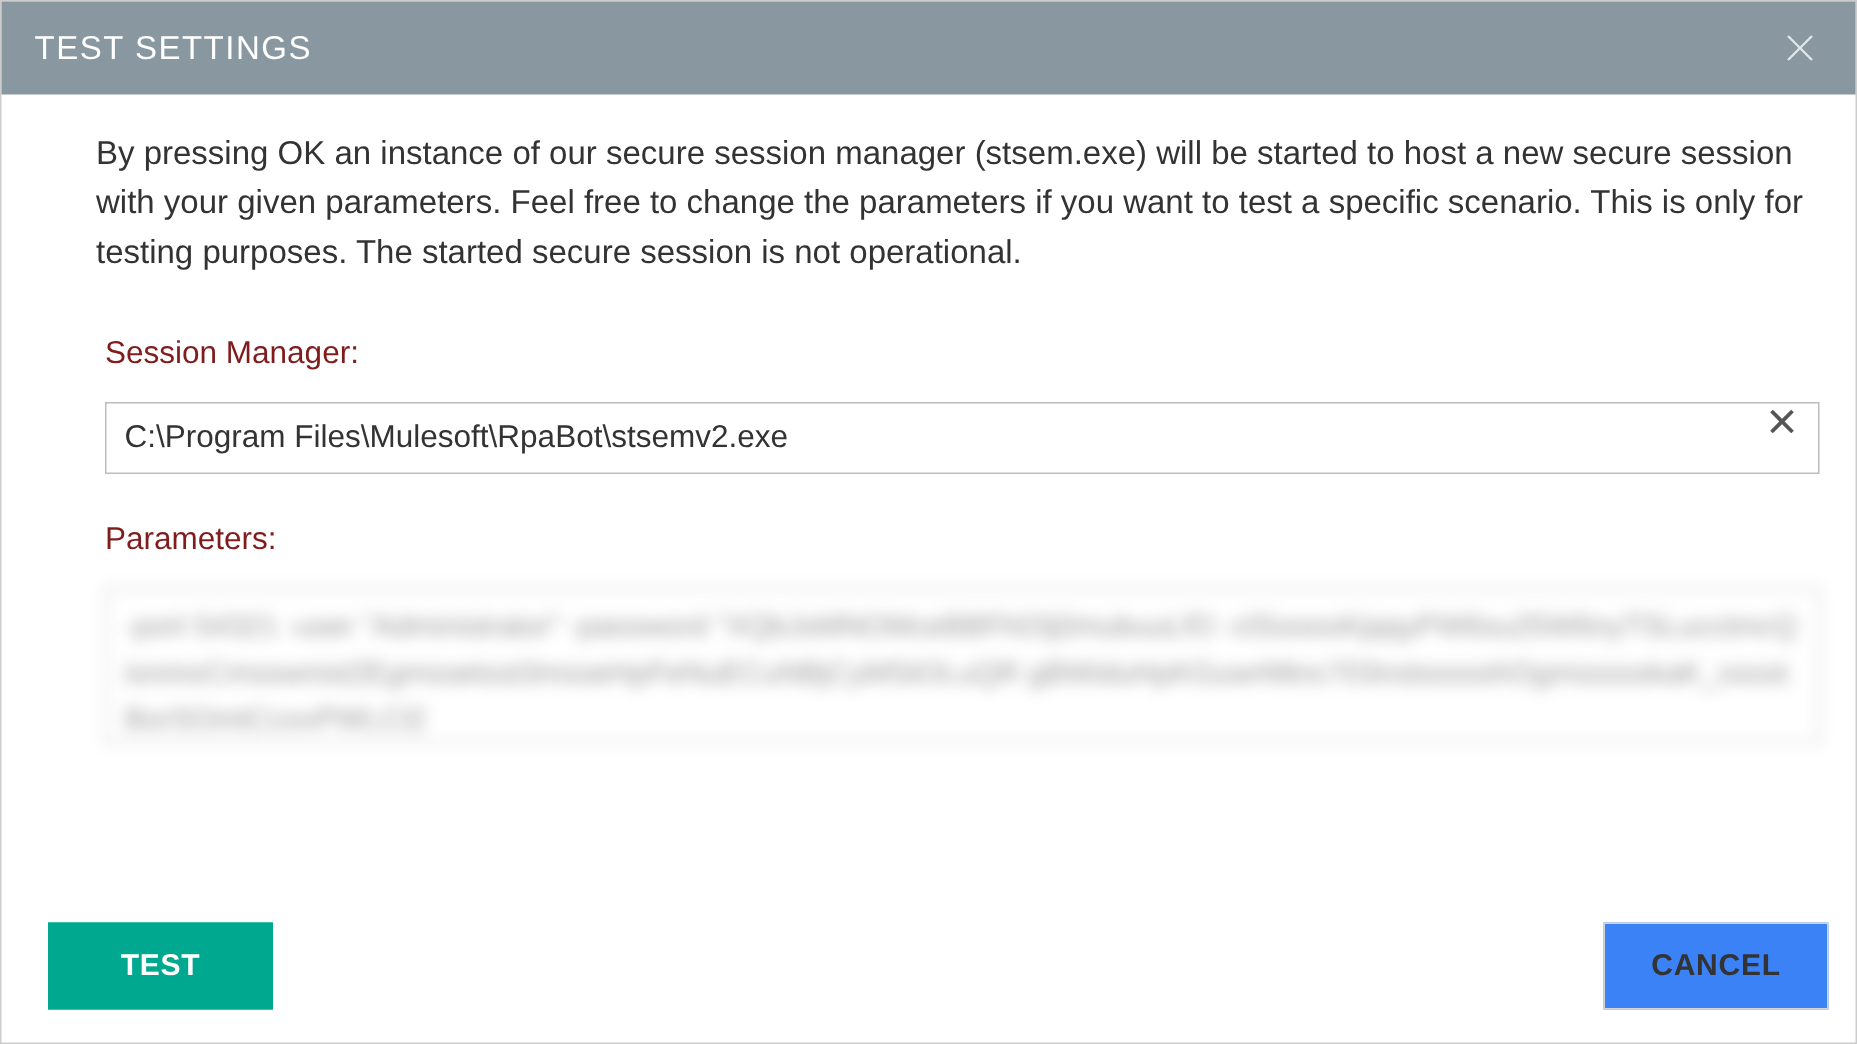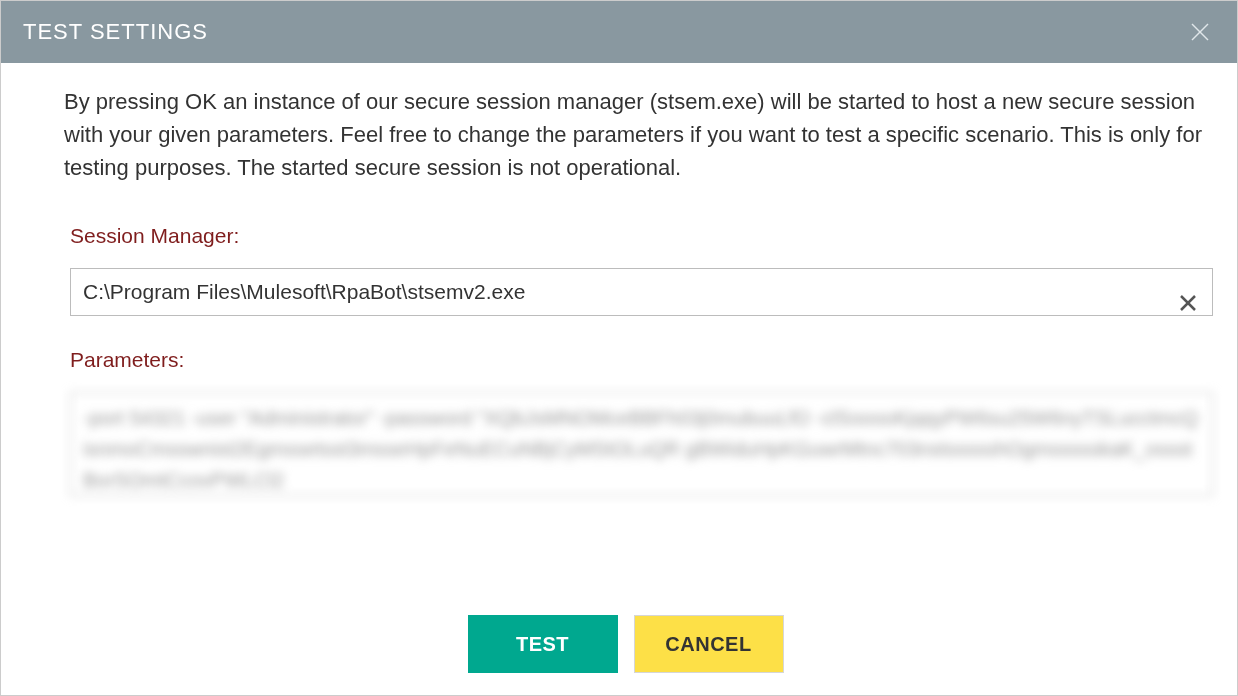--- a/index.html
+++ b/index.html
@@ -66,21 +66,21 @@
     }
     .form-label {
       font-size: 21px;
       color: #7f1d1d;
       display: block;
       margin-bottom: 20px;
     }
     .input-wrapper {
       position: relative;
       display: flex;
-      align-items: flex-end;
+      align-items: flex-start;
     }
     .text-input {
       width: 100%;
       height: 48px;
       border: 1px solid #bcbcbc;
       font-size: 21px;
       padding: 0 48px 0 12px;
       color: #333;
       font-family: inherit;
       outline: none;
@@ -107,21 +107,21 @@
       font-size: 20px;
       color: #999;
       filter: blur(5px);
       user-select: none;
       overflow: hidden;
       line-height: 1.55;
       word-break: break-all;
     }
     .button-row {
       display: flex;
-      justify-content: center;
+      justify-content: space-between;
       gap: 16px;
       padding: 0 18px 22px 18px;
       margin-top: auto;
       margin-left: 13px;
     }
     .btn {
       min-width: 150px;
       height: 58px;
       font-size: 20px;
       font-weight: 700;
@@ -132,21 +132,21 @@
       display: flex;
       align-items: center;
       justify-content: center;
     }
     .btn-primary {
       background: #00a88f;
       color: #fff;
       border-color: #00a88f;
     }
     .btn-secondary {
-      background: #fde047;
+      background: #3b82f6;
       color: #333;
       border-color: #d6d6d6;
     }
   </style>
 </head>
 <body>
 
 <div class="dialog">
   <div class="titlebar">
     <div class="titlebar-title">TEST SETTINGS</div>

